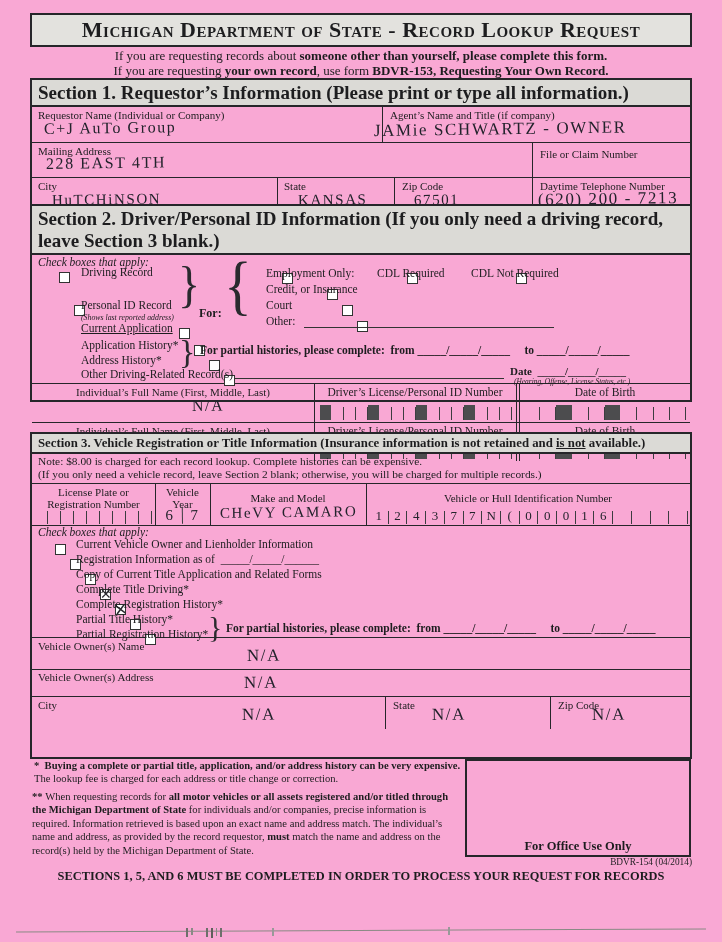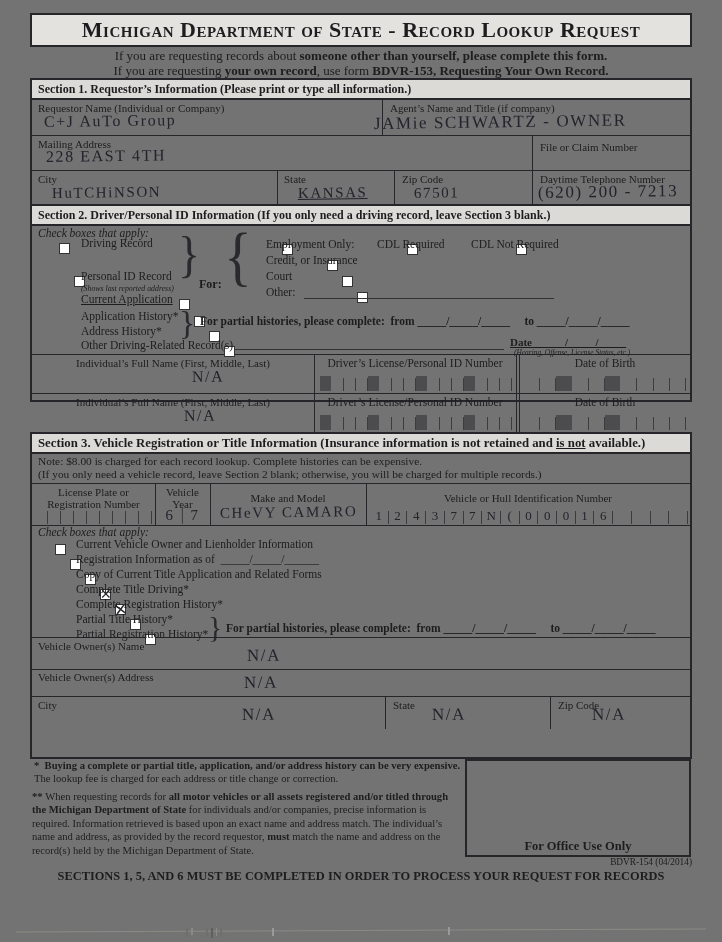--- a/index.html
+++ b/index.html
@@ -1,20 +1,20 @@
 <!DOCTYPE html>
 <html><head>
 <meta charset="utf-8">
 <style>
   html,body{margin:0;padding:0;}
-  .page{position:relative;width:722px;height:942px;background:#737373;overflow:hidden;
+  .page{position:relative;width:722px;height:942px;background:#f9a8d4;overflow:hidden;
         font-family:"Liberation Serif","DejaVu Serif",serif;color:#1d1d1f;}
   .abs{position:absolute;}
   .blk{position:absolute;left:30px;width:662px;border:2px solid #26262a;box-sizing:border-box;background:transparent;}
-  .bar{background:#dbdad6;border-bottom:2px solid #26262a;font-weight:bold;font-size:12px;padding:2px 6px 1px 6px;}
+  .bar{background:#dbdad6;border-bottom:2px solid #26262a;font-weight:bold;font-size:19px;padding:2px 6px 1px 6px;}
   .bar .paren{font-weight:600;}
   .lbl{font-size:11px;line-height:12px;}
   .it{font-style:italic;}
   .b{font-weight:bold;}
   .u{text-decoration:underline;}
   .pre{white-space:pre;}
   .hw{font-family:cursive;letter-spacing:1.6px;color:#23232c;transform:rotate(-0.8deg);transform-origin:left bottom;}
   .cb{display:inline-block;width:11px;height:11px;border:1.6px solid #333;background:#fff;
       box-sizing:border-box;position:relative;vertical-align:middle;}
   .cb[data-checked="true"]::after{content:"✕";position:absolute;top:-4px;left:-1px;font-size:14px;
@@ -123,21 +123,21 @@
 
       <span class="cb abs" style="left:27px;top:100px;"></span>
       <div class="abs lbl" style="left:49px;top:99px;font-size:11.5px;">Address History*</div>
 
       <div class="abs brace" style="left:147px;top:80px;font-size:34px;">}</div>
       <div class="abs b pre" style="left:168px;top:89px;font-size:11.5px;">For partial histories, please complete:  from _____/_____/_____     to _____/_____/_____</div>
 
       <span class="cb abs" style="left:27px;top:115px;"></span>
       <div class="abs lbl" style="left:49px;top:113px;font-size:11.5px;">Other Driving-Related Record(s)</div>
       <div class="uline" style="left:202px;top:111px;width:270px;height:12px;"></div>
-      <div class="abs b pre" style="left:478px;top:110px;font-size:11px;text-decoration:underline;">Date  _____/_____/_____</div>
+      <div class="abs b pre" style="left:478px;top:110px;font-size:11px;">Date  _____/_____/_____</div>
       <div class="abs it" style="left:482px;top:122px;font-size:7.4px;">(Hearing, Offense, License Status, etc.)</div>
     </div>
 
     <div style="position:relative;height:38px;border-bottom:1.4px solid #26262a;">
       <div class="cell-div" style="left:282px;"></div>
       <div class="cell-div" style="left:484px;border-left:4px double #26262a;"></div>
       <div class="abs lbl" style="left:0;top:2px;width:282px;text-align:center;">Individual’s Full Name (First, Middle, Last)</div>
       <div class="abs hw" style="left:160px;top:13px;font-size:16px;">N/A</div>
       <div class="abs" style="left:282px;top:2px;width:202px;text-align:center;font-size:11.5px;">Driver’s License/Personal ID Number</div>
       <div class="comb abs" style="left:288px;right:384px;bottom:2px;width:192px;">

